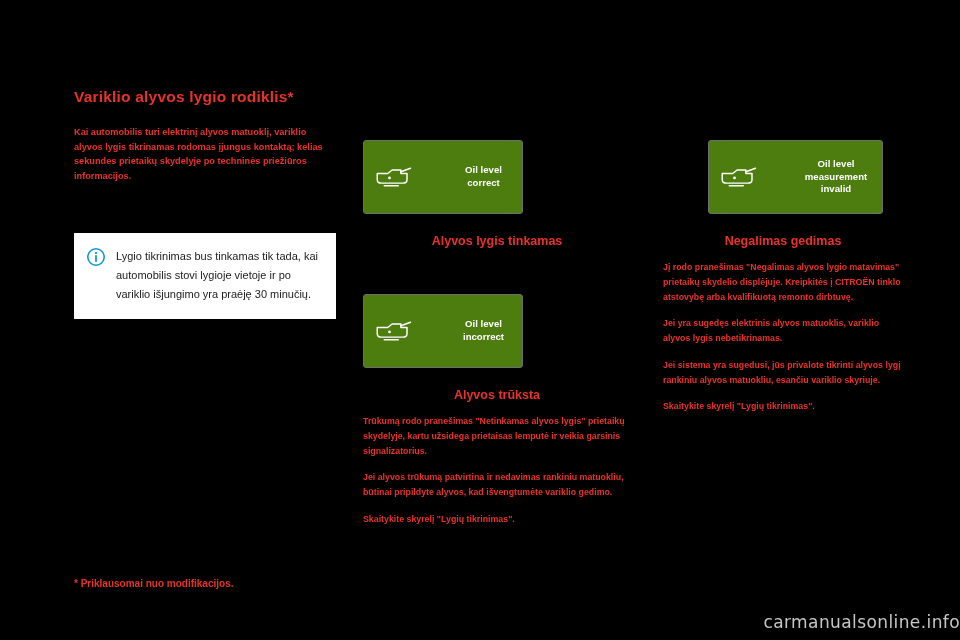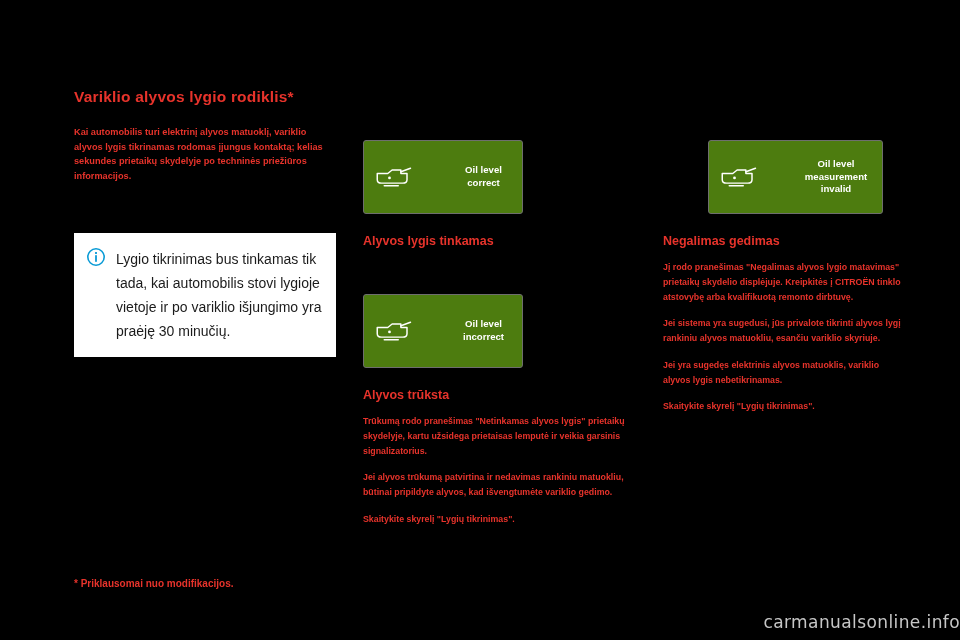--- a/index.html
+++ b/index.html
@@ -52,21 +52,21 @@
   }
   .note-box .info-icon {
     position: absolute;
     left: 13px;
     top: 15px;
     width: 18px;
     height: 18px;
   }
   .note-text {
     color: #1b1b1b;
-    font-size: 14px;
+    font-size: 11px;
     line-height: 1.72;
     margin: 0;
   }
   .footnote {
     position: absolute;
     left: 74px;
     top: 578px;
     width: 300px;
     color: #e7332b;
     font-size: 10px;
@@ -117,20 +117,21 @@
     line-height: 1.35;
     text-align: center;
     flex: 1;
   }
 
   .sub-head {
     color: #e7332b;
     font-size: 12.5px;
     font-weight: bold;
     margin: 20px 0 12px 0;
+    text-align: center;
   }
   .body-text {
     color: #e7332b;
     font-size: 8.8px;
     font-weight: bold;
     line-height: 1.68;
     margin: 0 0 12px 0;
   }
   .body-text:last-child { margin-bottom: 0; }
 
@@ -225,19 +226,19 @@
         </svg>
       </span>
       <span class="disp-text">
         <span>Oil level measurement</span><br>
         <span>invalid</span>
       </span>
     </div>
 
     <h2 class="sub-head">Negalimas gedimas</h2>
     <p class="body-text">Jį rodo pranešimas "Negalimas alyvos lygio matavimas" prietaikų skydelio displėjuje. Kreipkitės į CITROËN tinklo atstovybę arba kvalifikuotą remonto dirbtuvę.</p>
+    <p class="body-text">Jei yra sugedęs elektrinis alyvos matuoklis, variklio alyvos lygis nebetikrinamas.</p>
     <p class="body-text">Jei sistema yra sugedusi, jūs privalote tikrinti alyvos lygį rankiniu alyvos matuokliu, esančiu variklio skyriuje.</p>
-    <p class="body-text">Jei yra sugedęs elektrinis alyvos matuoklis, variklio alyvos lygis nebetikrinamas.</p>
     <p class="body-text">Skaitykite skyrelį "Lygių tikrinimas".</p>
   </div>
 
   <div class="watermark">carmanualsonline.info</div>
 </div>
 
 </body></html>

